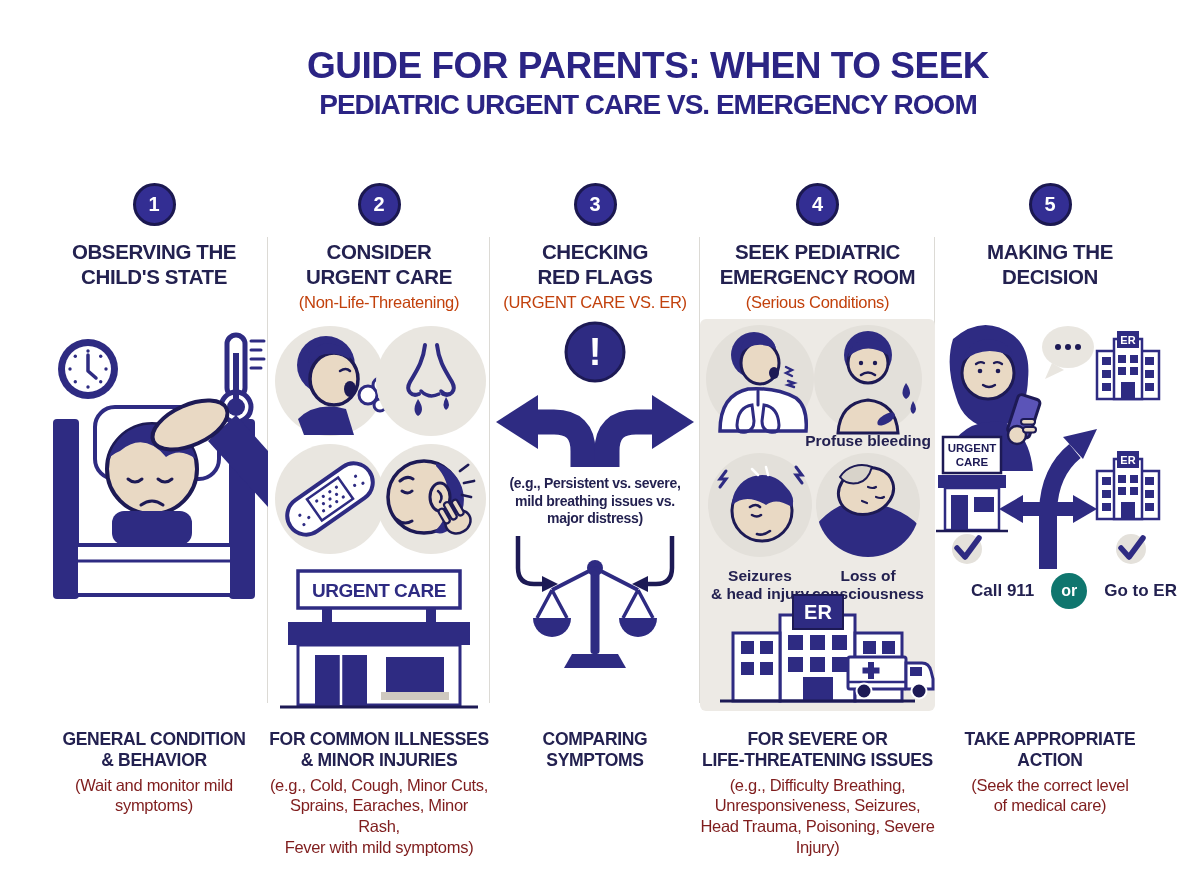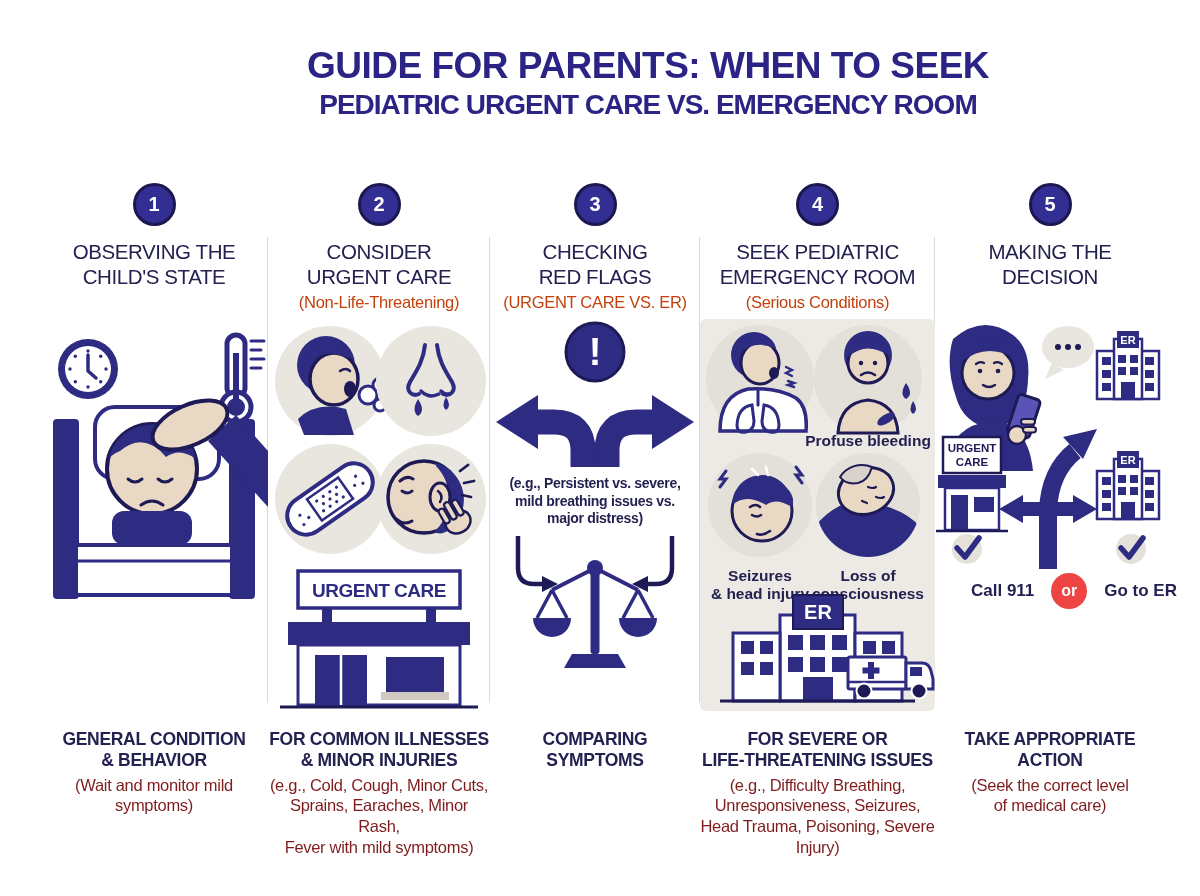--- a/index.html
+++ b/index.html
@@ -11,36 +11,36 @@
   .title .l2{font-size:28px;font-weight:800;letter-spacing:-1px;}
   
   .cols{position:absolute;left:40px;top:183px;width:1125px;display:grid;
         grid-template-columns:228px 222px 210px 235px 230px;}
   .col{position:relative;display:flex;flex-direction:column;align-items:center;}
   .col .divider{position:absolute;right:0;top:54px;height:466px;width:1px;background:#dcdad5;}
   .badge{width:37px;height:37px;border-radius:50%;background:#332e93;border:3px solid #1b1850;
          color:#fff;font-size:20px;font-weight:700;display:flex;align-items:center;justify-content:center;
          margin-bottom:13px;}
   .head{height:54px;display:flex;align-items:flex-start;justify-content:center;text-align:center;
-        font-size:20.5px;font-weight:400;line-height:1.24;letter-spacing:-0.4px;white-space:pre-line;color:#232150;}
+        font-size:20.5px;font-weight:700;line-height:1.24;letter-spacing:-0.4px;white-space:pre-line;color:#232150;}
   .sub{height:24px;font-size:16.5px;font-weight:500;letter-spacing:-0.3px;color:#c2410c;}
   .illus{position:relative;width:100%;height:392px;margin-top:2px;display:flex;flex-direction:column;align-items:center;}
   .illus.panel{background:#edeae5;border-radius:6px;}
   .foot-head{margin-top:18px;text-align:center;font-size:17.5px;font-weight:800;line-height:1.22;
              letter-spacing:-0.3px;white-space:pre-line;color:#232150;}
   .foot-note{margin-top:3px;text-align:center;font-size:16.5px;font-weight:500;line-height:1.26;
              letter-spacing:-0.3px;white-space:pre-line;color:#7f1d1d;}
   
   .redflag-note{width:200px;text-align:center;font-size:14px;font-weight:600;line-height:1.25;
                 letter-spacing:-0.3px;white-space:pre-line;color:#232150;margin:8px 0 6px 0;}
   
   .decide-row{width:100%;display:flex;align-items:center;justify-content:space-between;
               padding:0 12px;box-sizing:border-box;margin-top:2px;margin-left:48px;}
   .decide-row .lbl{font-size:17px;font-weight:800;color:#232150;}
-  .or-circle{width:36px;height:36px;border-radius:50%;background:#ef4444;color:#fff;
+  .or-circle{width:36px;height:36px;border-radius:50%;background:#0f766e;color:#fff;
              font-size:16px;font-weight:700;display:flex;align-items:center;justify-content:center;}
   svg text{font-family:"Liberation Sans",sans-serif;}
 </style>
 </head>
 <body>
 
 <div class="page">
 
   <div class="title">
     <div class="l1">GUIDE FOR PARENTS: WHEN TO SEEK</div>

